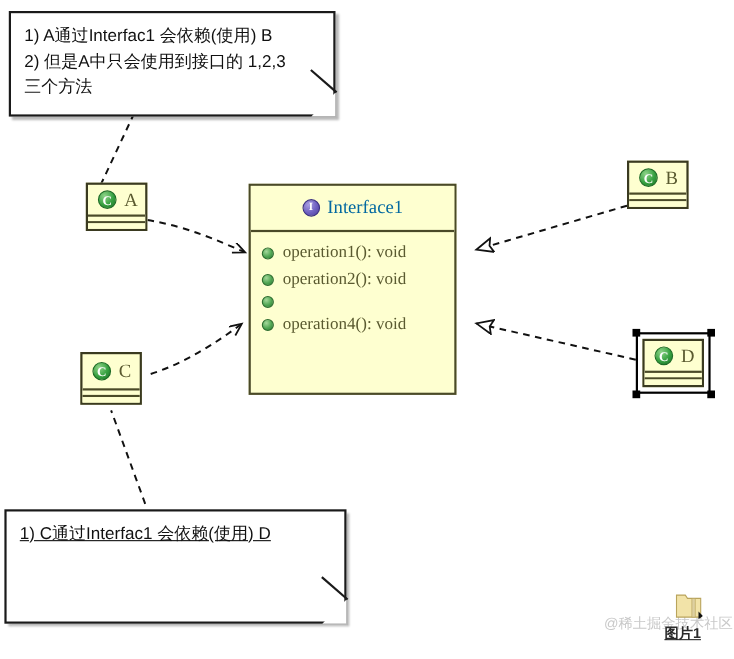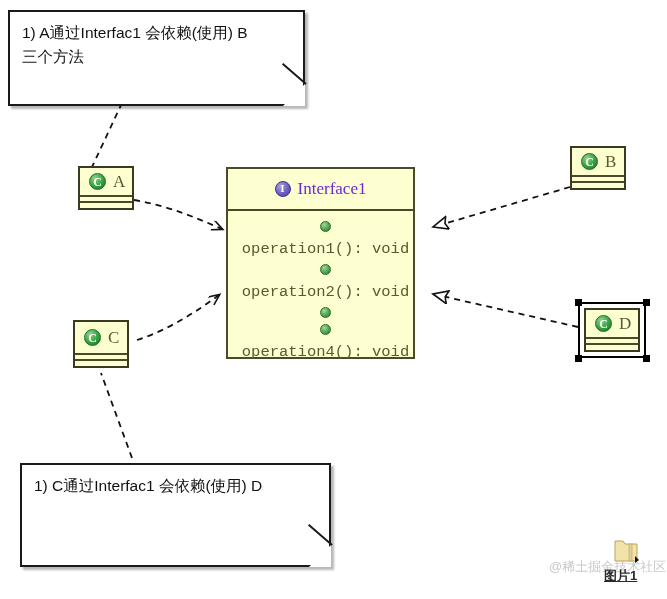--- a/index.html
+++ b/index.html
@@ -69,35 +69,34 @@
     height: 40px;
     border-bottom: 2px solid #4a4a28;
     display: flex;
     align-items: center;
     justify-content: center;
     gap: 7px;
     background: #feffd0;
   }
   .iface-title {
     font-size: 17px;
-    color: #6d28d9;
+    color: #0369a1;
     font-family: "Liberation Serif", "DejaVu Serif", serif;
   }
   .iface-ops {
     padding: 7px 0 6px 0;
   }
   .op-row {
     display: flex;
     align-items: center;
     gap: 8px;
     padding: 3px 0 3px 10px;
     font-size: 15.5px;
     color: #5a5a30;
-    font-family: Liberation Mono, monospace;
-    flex-direction: column;
+    font-family: Liberation Serif, serif;
   }
 
   
   .icon-iface {
     width: 16px; height: 16px;
     border-radius: 50%;
     background: radial-gradient(circle at 33% 30%, #a99fe2 0%, #6d5fc0 55%, #4b3f96 100%);
     border: 1px solid #3b3080;
     color: #ffffff;
     font-size: 10px;
@@ -227,26 +226,27 @@
 
     <path d="M137,340 C168,330 196,312 219,295" fill="none" stroke="#111111" stroke-width="1.8" stroke-dasharray="6,5" marker-end="url(#openArrow)"></path>
 
     <line x1="570" y1="187" x2="433" y2="227" stroke="#111111" stroke-width="1.8" stroke-dasharray="6,5" marker-end="url(#hollowTri)"></line>
 
     <line x1="578" y1="327" x2="433" y2="294" stroke="#111111" stroke-width="1.8" stroke-dasharray="6,5" marker-end="url(#hollowTri)"></line>
   </svg>
 
   <div class="note" style="left:8px; top:10px; width:297px; height:96px;">
     <div class="note-line">1) A通过Interfac1 会依赖(使用) B</div>
+    <div class="note-line">2) 但是A中只会使用到接口的 1,2,3</div>
     <div class="note-line">三个方法</div>
     <span class="fold"></span>
     <span class="fold-edge"></span>
   </div>
 
-  <div class="note" style="left:20px; top:463px; width:311px; height:104px;">
+  <div class="note" style="left:4px; top:463px; width:311px; height:104px;text-decoration:underline;">
     <div class="note-line">1) C通过Interfac1 会依赖(使用) D</div>
     <span class="fold"></span>
     <span class="fold-edge"></span>
   </div>
 
   <div class="iface" style="left:226px; top:167px; width:189px; height:192px;">
     <div class="iface-header">
       <span class="icon-iface">I</span>
       <span class="iface-title">Interface1</span>
     </div>

